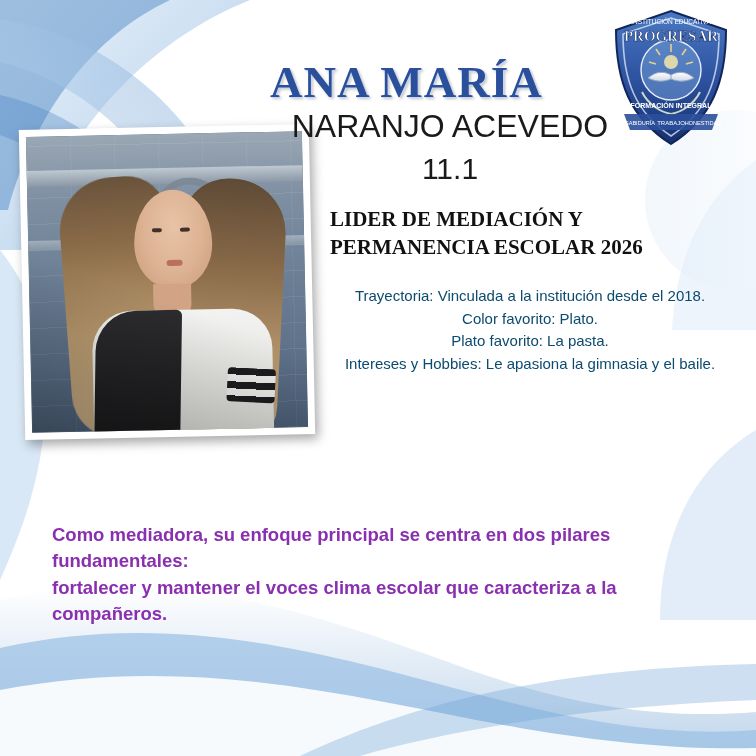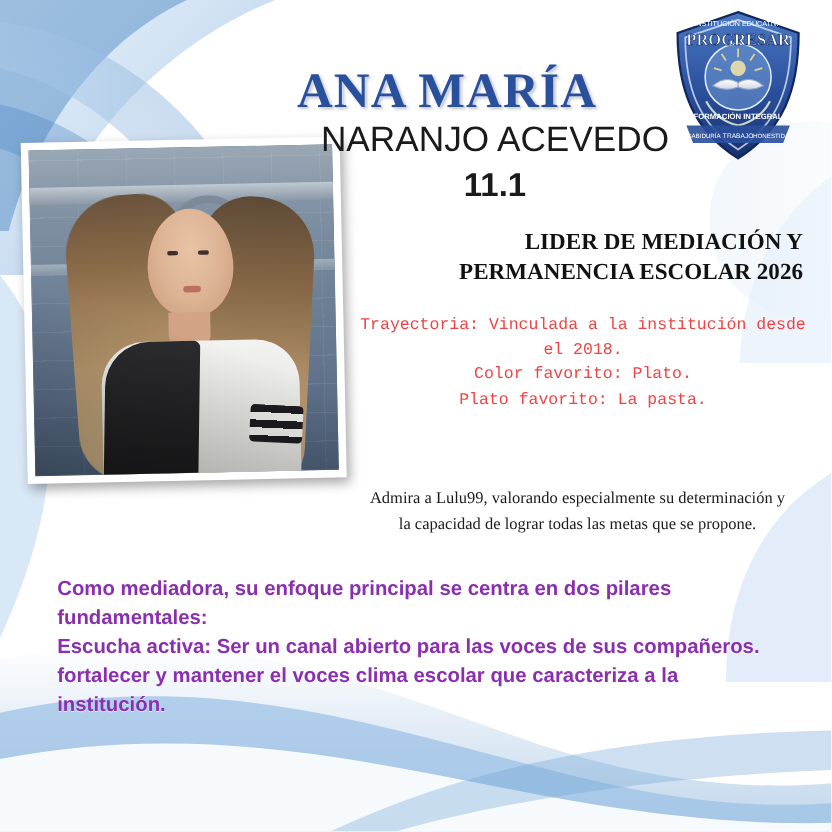--- a/index.html
+++ b/index.html
@@ -132,39 +132,39 @@
     position: absolute; left: 258px; top: 108px; width: 384px;
     text-align: center;
     font-size: 32px;
     font-weight: 400;
     color: #1a1a1a;
   }
   .grade {
     position: absolute; left: 258px; top: 152px; width: 384px;
     text-align: center;
     font-size: 30px;
-    font-weight: 700;
+    font-weight: 400;
     color: #1a1a1a;
   }
   .role {
     position: absolute; left: 330px; top: 205px; width: 400px;
-    text-align: right;
+    text-align: left;
     font-family: "Liberation Serif", serif;
     font-weight: 700;
     font-size: 21px;
     line-height: 1.35;
     color: #111;
   }
   .bio {
     position: absolute; left: 316px; top: 285px; width: 428px;
     text-align: center;
-    font-family: Liberation Mono, monospace;
+    font-family: Liberation Sans, sans-serif;
     font-size: 15px;
     line-height: 1.5;
-    color: #ef4444;
+    color: #0c4a6e;
   }
   .admira {
     position: absolute; left: 300px; top: 442px; width: 450px;
     text-align: center;
     font-family: "Liberation Serif", serif;
     font-size: 15px;
     line-height: 1.58;
     color: #1b1b1b;
   }
   .closing {
@@ -294,28 +294,24 @@
 
   <div class="role">
     <div>LIDER DE MEDIACIÓN Y</div>
     <div>PERMANENCIA ESCOLAR 2026</div>
   </div>
 
   <div class="bio">
     <div>Trayectoria: Vinculada a la institución  desde el 2018.</div>
     <div>Color favorito: Plato.</div>
     <div>Plato favorito: La pasta.</div>
+    <div>Intereses y Hobbies:  Le apasiona la gimnasia y el baile.</div>
   </div>
 
-  <div class="admira">
-    <div>Admira a Lulu99, valorando especialmente su determinación y</div>
-    <div>la capacidad de lograr todas las metas que se propone.</div>
-  </div>
 
   <div class="closing">
     <div>Como mediadora, su enfoque principal se centra en dos pilares</div>
     <div>fundamentales:</div>
-    <div>Escucha activa: Ser un canal abierto para las voces de sus compañeros.</div>
     <div>fortalecer y mantener el voces clima escolar que caracteriza a la</div>
-    <div>institución.</div>
+    <div>compañeros.</div>
   </div>
 
 </div>
 
 </body></html>

